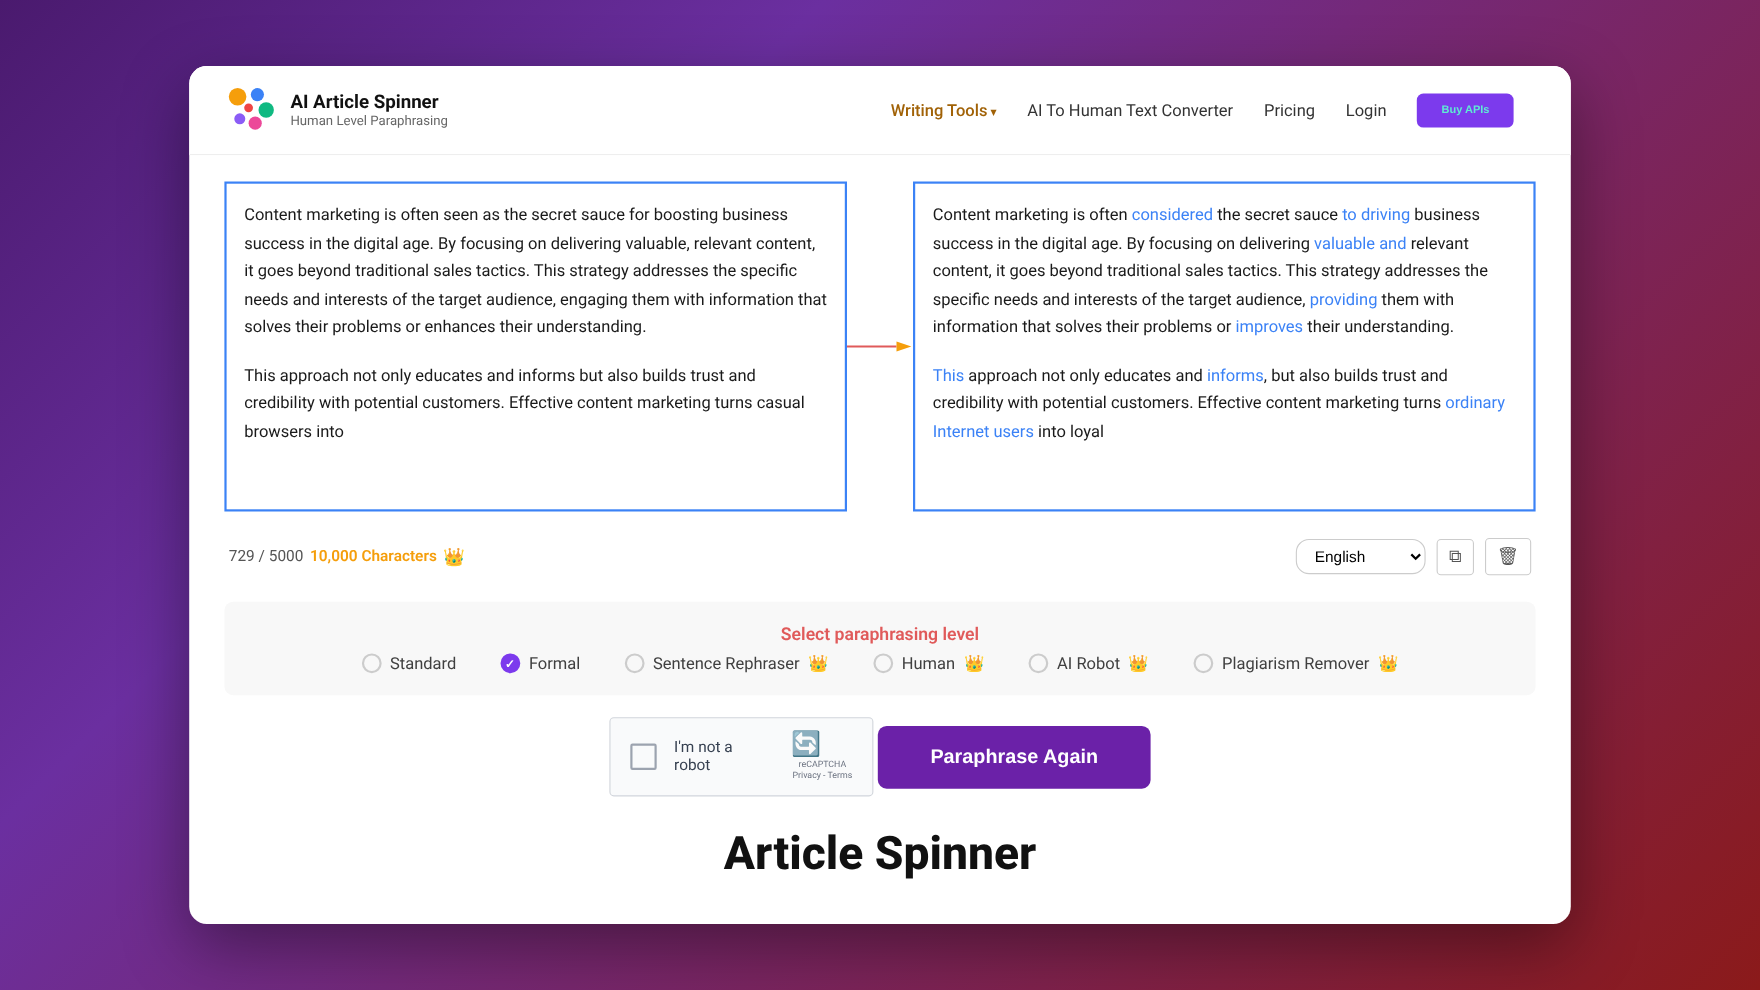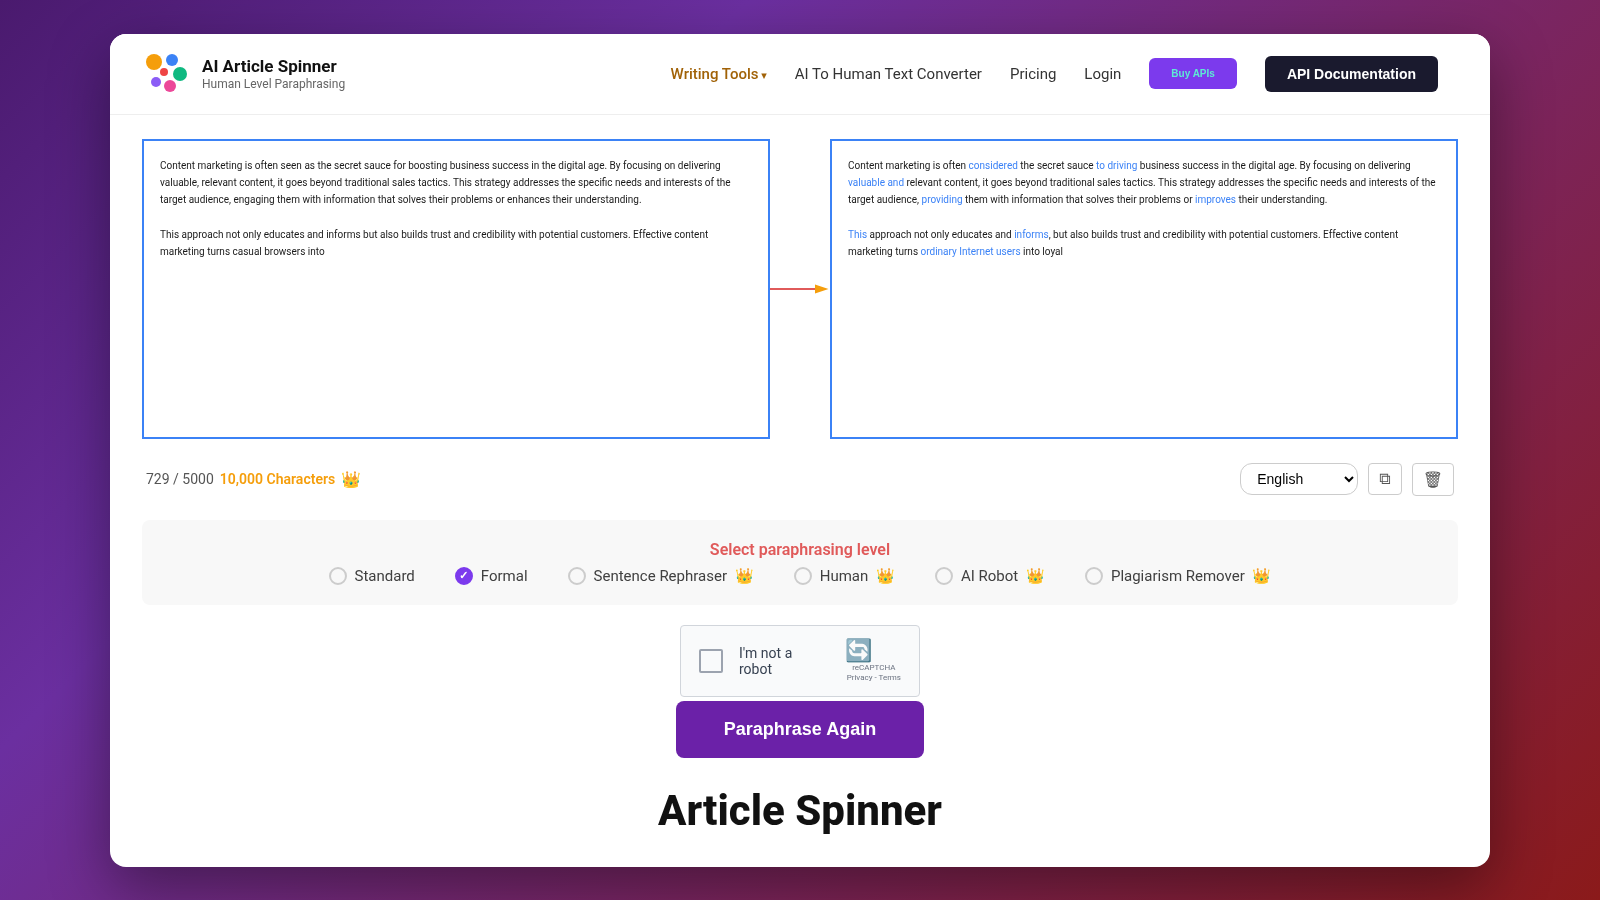--- a/index.html
+++ b/index.html
@@ -7,21 +7,21 @@
       font-family: -apple-system, BlinkMacSystemFont, 'Segoe UI', Roboto, sans-serif;
       background: linear-gradient(135deg, #4a1a6e 0%, #6b2fa0 30%, #8b1a1a 100%);
       min-height: 900px;
       display: flex;
       align-items: center;
       justify-content: center;
     }
     .main-card {
       background: #fff;
       border-radius: 16px;
-      width: 1380px;
+      width: 1256px;
       min-height: 780px;
       overflow: hidden;
       box-shadow: 0 20px 60px rgba(0,0,0,0.4);
     }
     
     .header {
       display: flex;
       align-items: center;
       padding: 16px 32px;
       border-bottom: 1px solid #eee;
@@ -100,21 +100,21 @@
       position: relative;
       margin-bottom: 16px;
     }
     .panel-left, .panel-right {
       flex: 1;
       border: 2px solid #3b82f6;
       border-radius: 0;
       background: #fff;
       min-height: 300px;
       padding: 16px;
-      font-size: 10px;
+      font-size: 15px;
       line-height: 1.7;
       color: #1a1a1a;
       overflow: hidden;
       position: relative;
     }
     .panel-left {
       border-right-color: #3b82f6;
     }
     .panel-right {
       border-left-color: #3b82f6;
@@ -260,24 +260,23 @@
     .radio-circle.checked::after {
       content: '✓';
       color: #fff;
       font-size: 11px;
       font-weight: bold;
     }
     
     .action-row {
       display: flex;
       align-items: center;
-      justify-content: flex-start;
+      justify-content: center;
       gap: 4px;
       margin-bottom: 28px;
-      flex-direction: column;
     }
     .recaptcha-box {
       border: 1px solid #d1d5db;
       border-radius: 4px;
       padding: 14px 18px;
       display: flex;
       align-items: center;
       gap: 16px;
       background: #f9fafb;
       width: 240px;
@@ -348,21 +347,20 @@
         <h1>AI Article Spinner</h1>
         <p>Human Level Paraphrasing</p>
       </div>
     </div>
     <nav class="nav">
       <span class="nav-item active with-arrow">Writing Tools</span>
       <span class="nav-item">AI To Human Text Converter</span>
       <span class="nav-item">Pricing</span>
       <span class="nav-item">Login</span>
       <button class="btn-buy">Buy APIs</button>
-      <button class="btn-api-doc">API Documentation</button>
     </nav>
   </header>
 
   <div class="content">
 
     <div class="editor-panels">
 
       <div class="panel-left">
         <div class="para">
           <span>Content marketing is often seen as the secret sauce for boosting business success in the digital age. By focusing on delivering valuable, relevant content, it goes beyond traditional sales tactics. This strategy addresses the specific needs and interests of the target audience, engaging them with information that solves their problems or enhances their understanding.</span>

